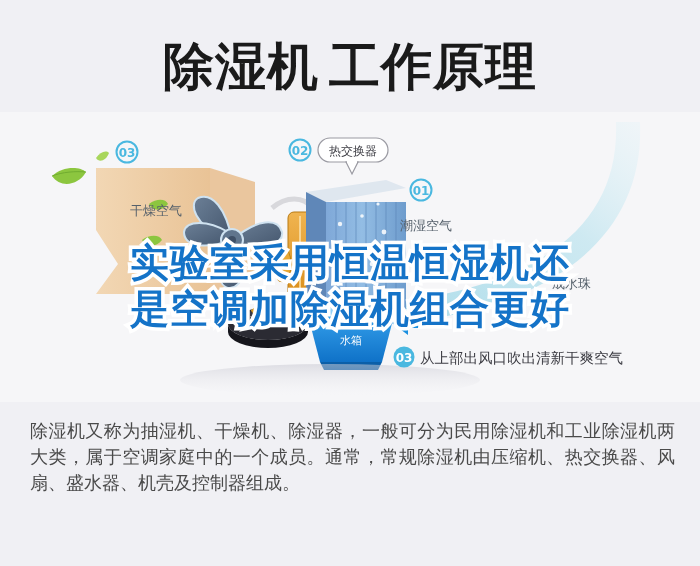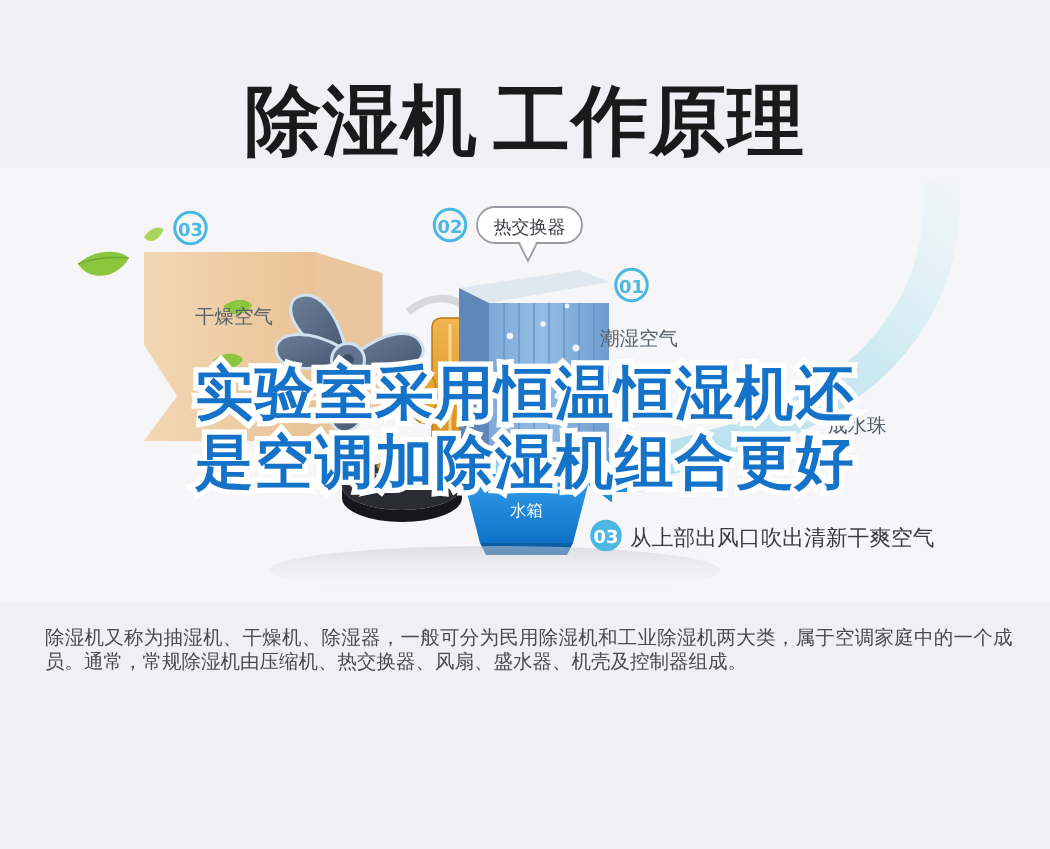--- a/index.html
+++ b/index.html
@@ -7,21 +7,21 @@
     width:700px;height:566px;
     background:#f0f0f4;
     font-family:"Liberation Sans","DejaVu Sans",sans-serif;
     overflow:hidden;
     position:relative;
   }
 
   
   .title-wrap{
     position:absolute;left:0;top:26px;width:700px;height:80px;
-    display:flex;align-items:flex-end;justify-content:center;
+    display:flex;align-items:center;justify-content:center;
   }
   .title{
     font-size:51px;line-height:1;font-weight:700;color:#1a1a1a;
     letter-spacing:1px;white-space:nowrap;
   }
   .title .t2{margin-left:10px;font-weight:700;}
 
   
   .illus{
     position:absolute;left:0;top:112px;width:700px;height:290px;
@@ -53,21 +53,21 @@
     position:absolute;left:0;right:0;top:0;
     color:#1473c8;-webkit-text-stroke:0;
   }
 
   
   .copy{
     position:absolute;left:30px;top:418px;width:645px;
   }
   .copy p{
     margin:0 0 14px 0;
-    font-size:13px;line-height:16px;color:#4a4a4a;
+    font-size:18px;line-height:26px;color:#4a4a4a;
     text-align:justify;
     font-family:"DejaVu Sans","Liberation Sans",sans-serif;
   }
   .copy p:last-child{margin-bottom:0;}
 </style>
 </head>
 <body>
 
 <div class="title-wrap">
   <div class="title">

